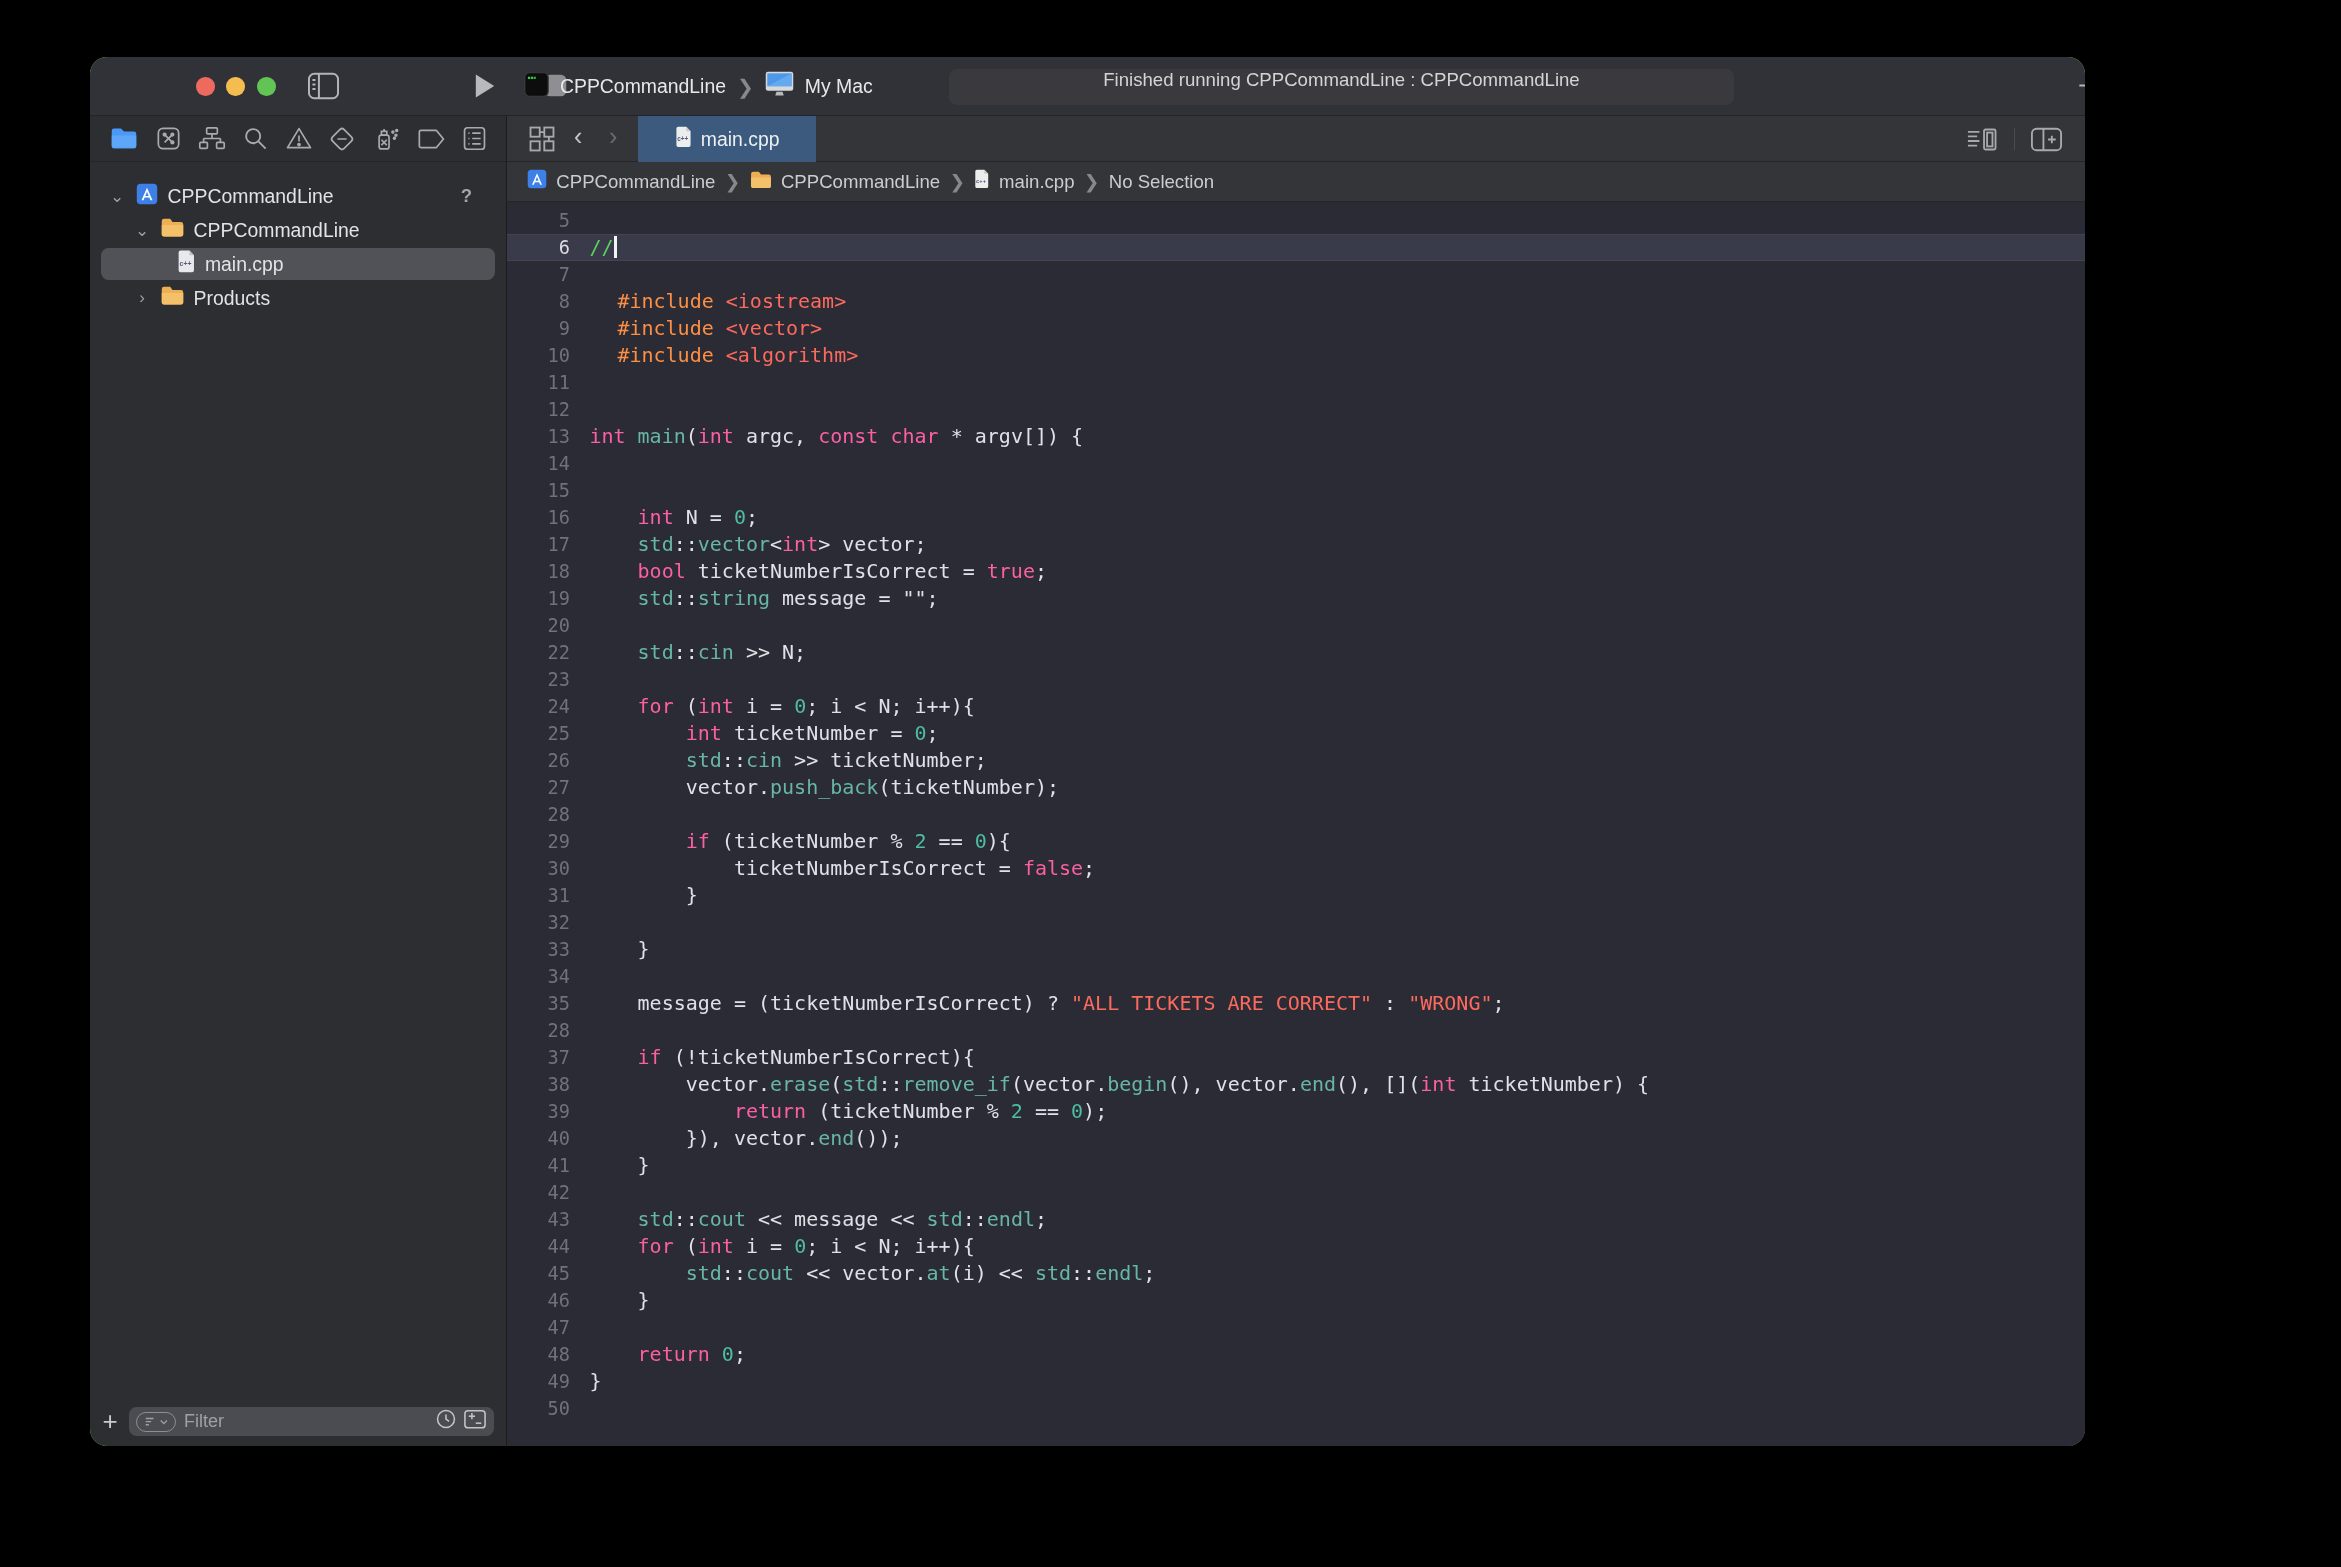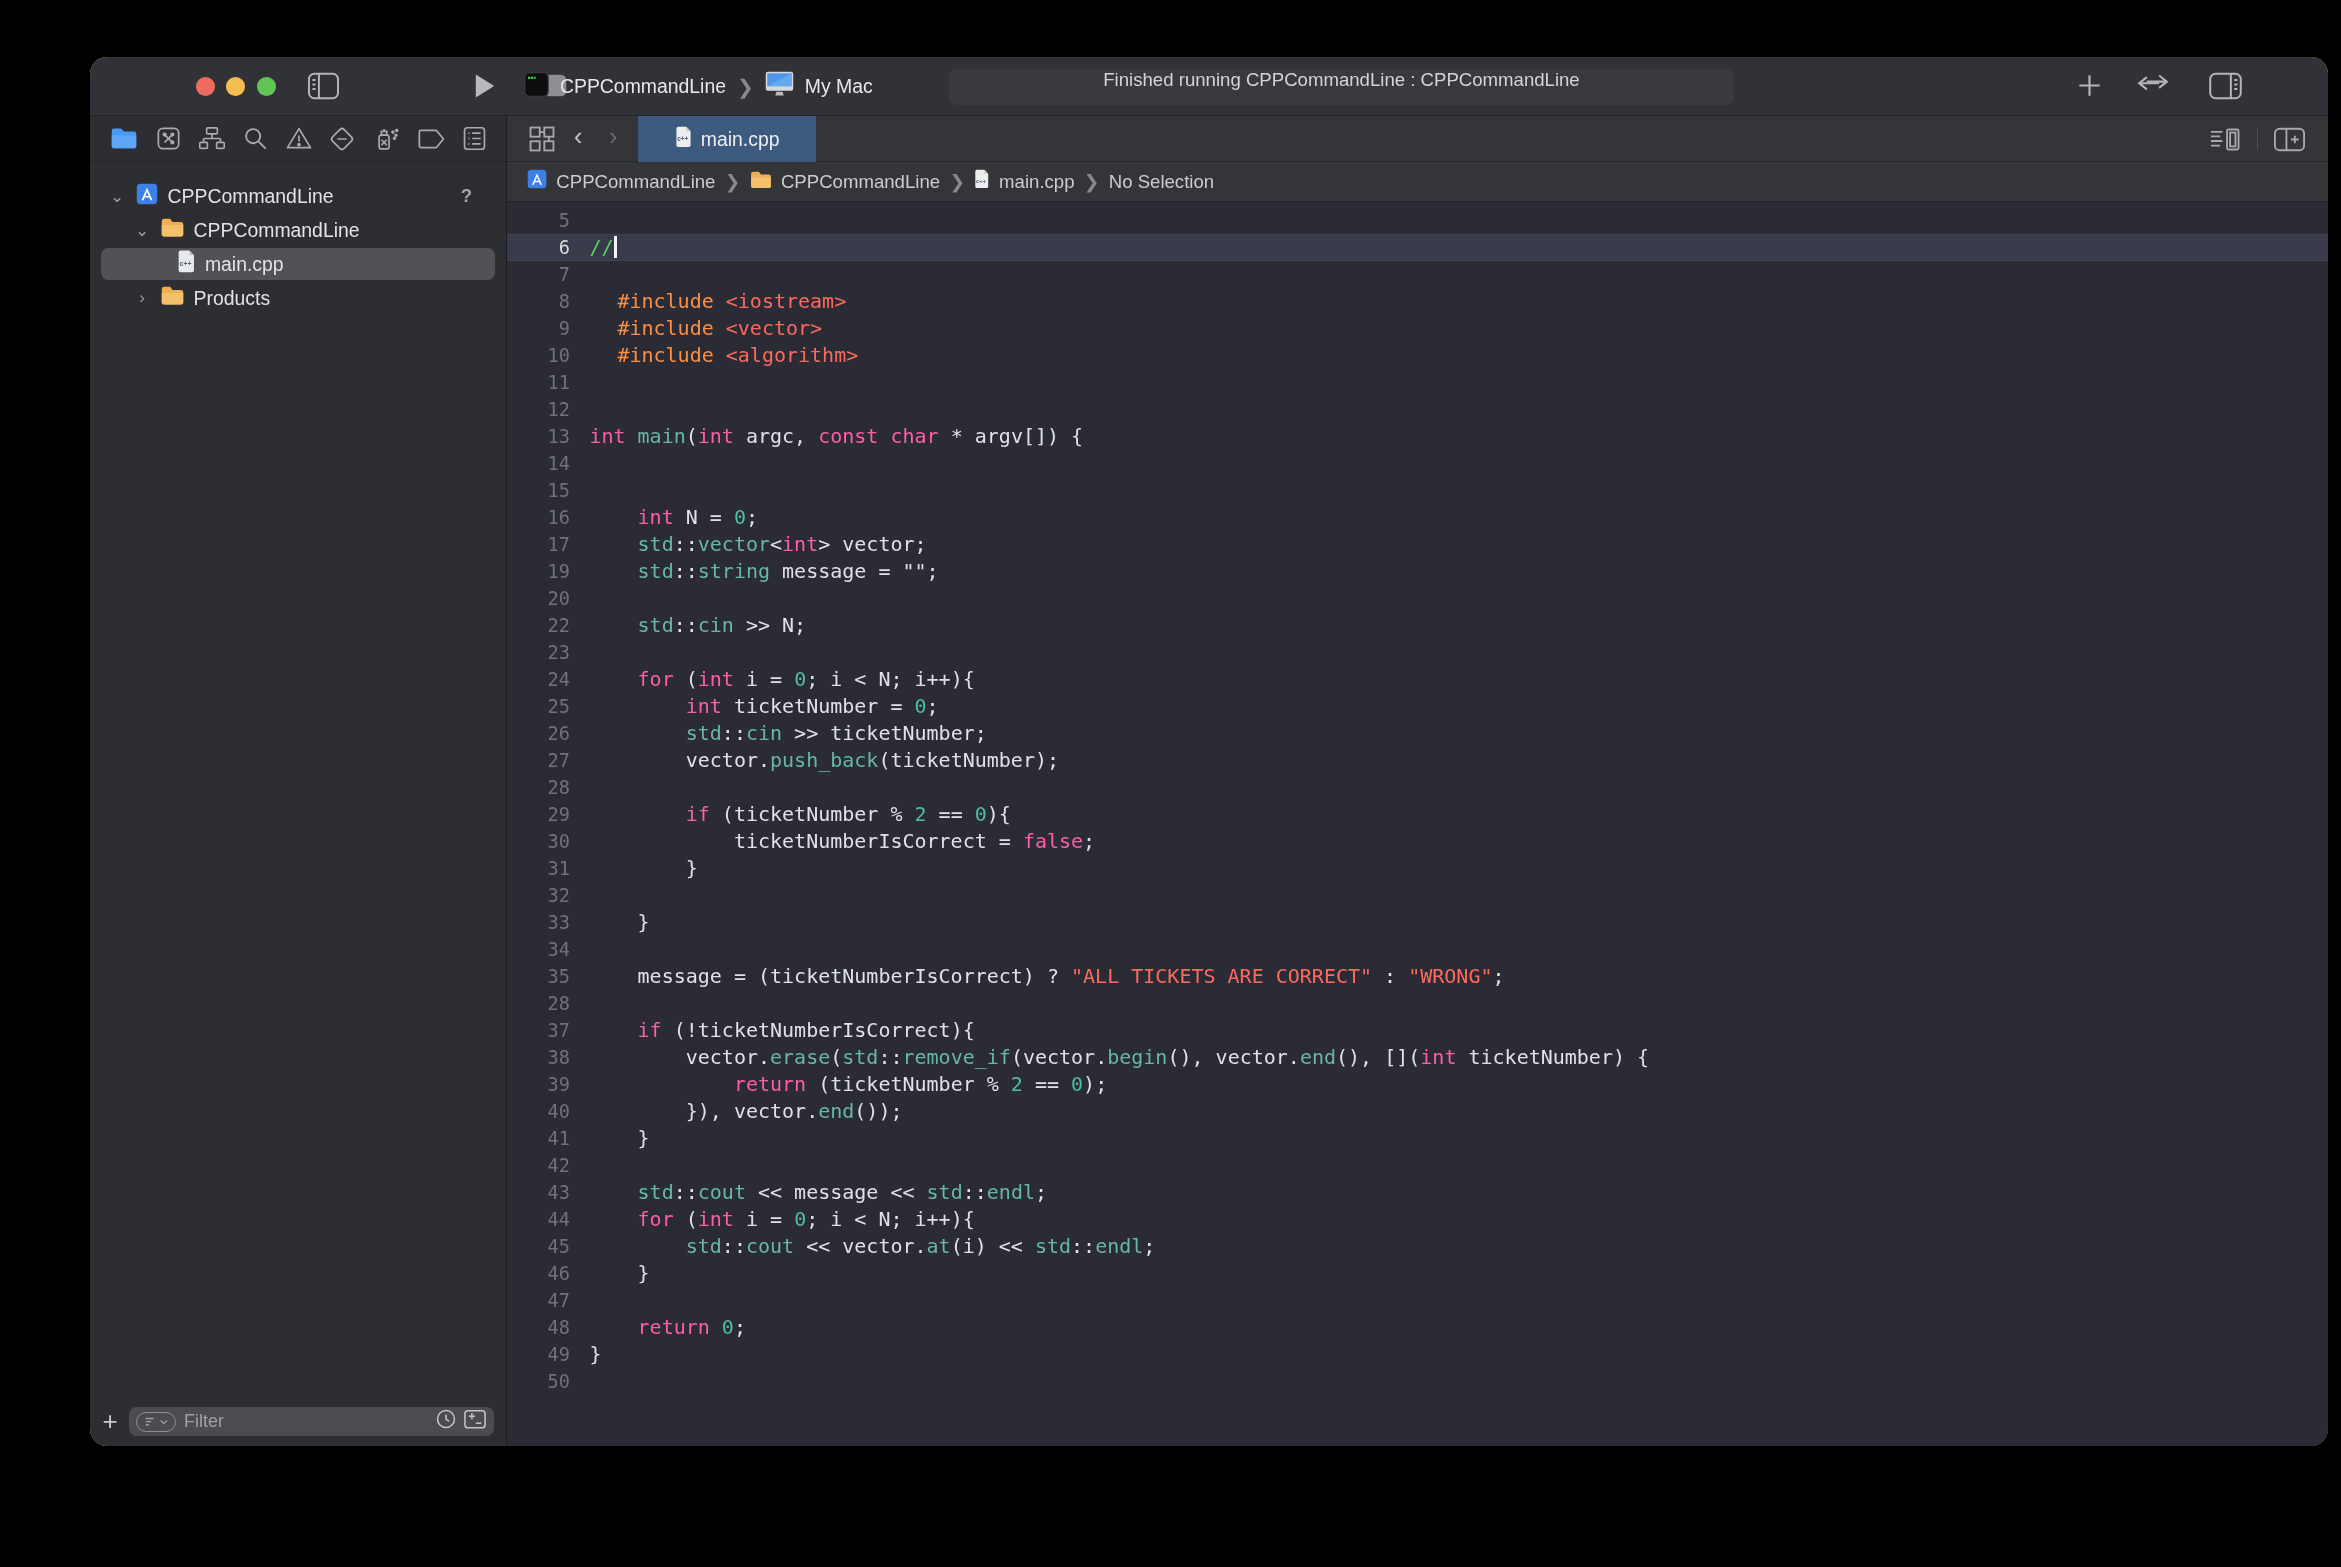--- a/index.html
+++ b/index.html
@@ -1,17 +1,17 @@
 <!DOCTYPE html>
 <html style="font-size:12.4px"><head>
 <meta charset="utf-8">
 <style>
   * { margin:0; padding:0; box-sizing:border-box; }
   html,body { width:2342px; height:1568px; background:#000; font-family:"Liberation Sans","DejaVu Sans",sans-serif; }
-  .window { position:absolute; left:90px; top:57px; width:2238px; height:1389px;
+  .window { position:absolute; left:90px; top:57px; width:1995px; height:1389px;
             background:#bef264; border-radius:17px; overflow:hidden; display:flex; flex-direction:column;
             box-shadow:0 31px 93px rgba(0,0,0,.8); }
 
   
   .titlebar { height:59px; background:#313237; border-bottom:0.8px solid #232427; position:relative; flex:0 0 auto; }
   .traffic { position:absolute; top:20px; width:18.6px; height:18.6px; border-radius:50%; }
   .t-close { left:106px; background:#ee6a5f; }
   .t-min   { left:136px; background:#f5bd4f; }
   .t-zoom  { left:167px; background:#61c454; }
   .tb-icon { position:absolute; color:#b4b5b9; }
@@ -394,20 +394,21 @@
           <div class="code-row"><span class="gutter">8</span><span class="code-text"><span class="tok-p">#include </span><span class="tok-s">&lt;iostream&gt;</span></span></div>
           <div class="code-row"><span class="gutter">9</span><span class="code-text"><span class="tok-p">#include </span><span class="tok-s">&lt;vector&gt;</span></span></div>
           <div class="code-row"><span class="gutter">10</span><span class="code-text"><span class="tok-p">#include </span><span class="tok-s">&lt;algorithm&gt;</span></span></div>
           <div class="code-row"><span class="gutter">11</span><span class="code-text"></span></div>
           <div class="code-row"><span class="gutter">12</span><span class="code-text"></span></div>
           <div class="code-row"><span class="gutter">13</span><span class="code-text"><span class="tok-k">int</span><span class="tok-w"> </span><span class="tok-f">main</span><span class="tok-w">(</span><span class="tok-k">int</span><span class="tok-w"> argc, </span><span class="tok-k">const</span><span class="tok-w"> </span><span class="tok-k">char</span><span class="tok-w"> * argv[]) {</span></span></div>
           <div class="code-row"><span class="gutter">14</span><span class="code-text"></span></div>
           <div class="code-row"><span class="gutter">15</span><span class="code-text"></span></div>
           <div class="code-row"><span class="gutter">16</span><span class="code-text"><span class="tok-w">    </span><span class="tok-k">int</span><span class="tok-w"> N = </span><span class="tok-n">0</span><span class="tok-w">;</span></span></div>
           <div class="code-row"><span class="gutter">17</span><span class="code-text"><span class="tok-w">    </span><span class="tok-f">std</span><span class="tok-w">::</span><span class="tok-f">vector</span><span class="tok-w">&lt;</span><span class="tok-k">int</span><span class="tok-w">&gt; vector;</span></span></div>
+          <div class="code-row"><span class="gutter">18</span><span class="code-text"><span class="tok-w">    </span><span class="tok-k">bool</span><span class="tok-w"> ticketNumberIsCorrect = </span><span class="tok-k">true</span><span class="tok-w">;</span></span></div>
           <div class="code-row"><span class="gutter">19</span><span class="code-text"><span class="tok-w">    </span><span class="tok-f">std</span><span class="tok-w">::</span><span class="tok-f">string</span><span class="tok-w"> message = "";</span></span></div>
           <div class="code-row"><span class="gutter">20</span><span class="code-text"></span></div>
           <div class="code-row"><span class="gutter">22</span><span class="code-text"><span class="tok-w">    </span><span class="tok-f">std</span><span class="tok-w">::</span><span class="tok-f">cin</span><span class="tok-w"> &gt;&gt; N;</span></span></div>
           <div class="code-row"><span class="gutter">23</span><span class="code-text"></span></div>
           <div class="code-row"><span class="gutter">24</span><span class="code-text"><span class="tok-w">    </span><span class="tok-k">for</span><span class="tok-w"> (</span><span class="tok-k">int</span><span class="tok-w"> i = </span><span class="tok-n">0</span><span class="tok-w">; i &lt; N; i++){</span></span></div>
           <div class="code-row"><span class="gutter">25</span><span class="code-text"><span class="tok-w">        </span><span class="tok-k">int</span><span class="tok-w"> ticketNumber = </span><span class="tok-n">0</span><span class="tok-w">;</span></span></div>
           <div class="code-row"><span class="gutter">26</span><span class="code-text"><span class="tok-w">        </span><span class="tok-f">std</span><span class="tok-w">::</span><span class="tok-f">cin</span><span class="tok-w"> &gt;&gt; ticketNumber;</span></span></div>
           <div class="code-row"><span class="gutter">27</span><span class="code-text"><span class="tok-w">        vector.</span><span class="tok-f">push_back</span><span class="tok-w">(ticketNumber);</span></span></div>
           <div class="code-row"><span class="gutter">28</span><span class="code-text"></span></div>
           <div class="code-row"><span class="gutter">29</span><span class="code-text"><span class="tok-w">        </span><span class="tok-k">if</span><span class="tok-w"> (ticketNumber % </span><span class="tok-n">2</span><span class="tok-w"> == </span><span class="tok-n">0</span><span class="tok-w">){</span></span></div>

